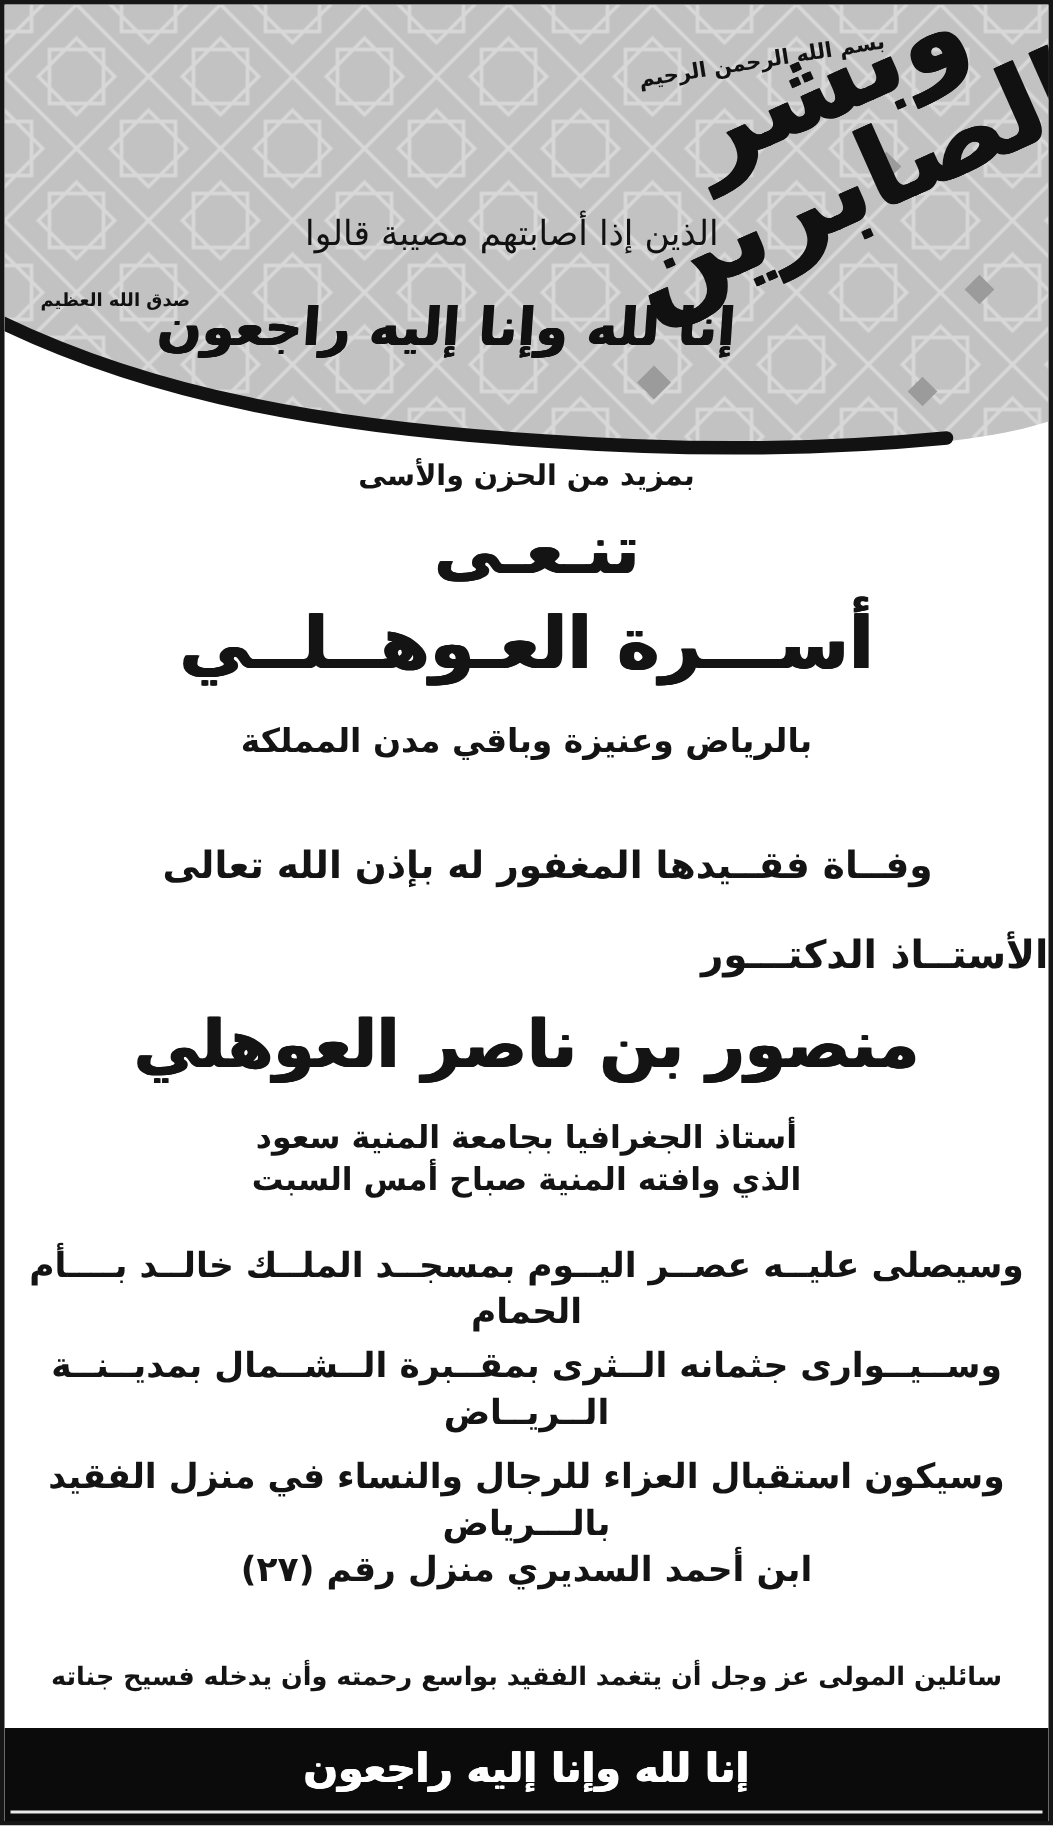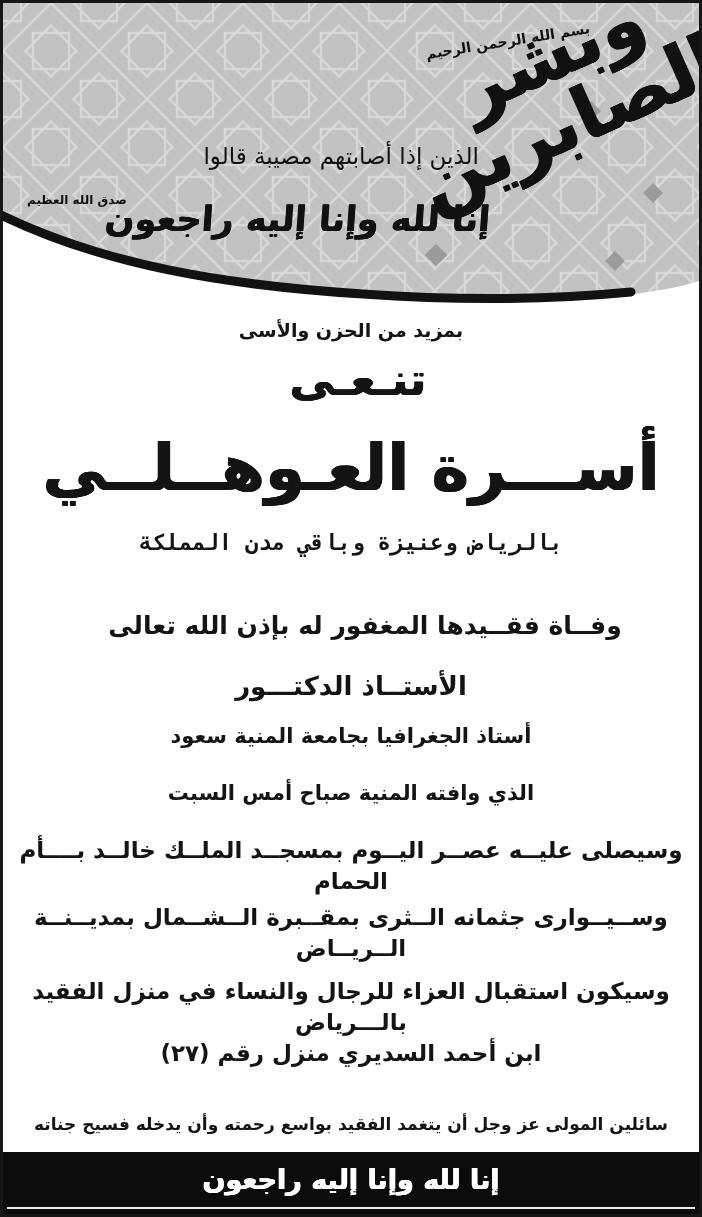--- a/index.html
+++ b/index.html
@@ -23,29 +23,29 @@
   .sadaqa{top:190px;left:24px;font-size:12px;font-weight:bold;white-space:nowrap;}
   .patience{
     top:12px;right:-16px;width:300px;
     font-size:74px;font-weight:bold;line-height:0.95;
     text-align:center;transform:rotate(-24deg);
     text-shadow:0.6px 0 #111,-0.6px 0 #111;
   }
   
   .content{position:relative;text-align:center;color:#141414;direction:rtl;}
   .content>div{font-weight:bold;line-height:1.35;}
-  .intro      {margin-top:13px;font-size:19px;}
+  .intro      {font-size:19px;}
   .verb       {margin-top:6px; font-size:45px;line-height:1.2;text-shadow:0.5px 0 #141414,-0.5px 0 #141414;padding-left:14px;}
-  .family     {margin-top:15px; font-size:64px;line-height:1.25;text-shadow:0.6px 0 #141414,-0.6px 0 #141414;}
-  .location   {margin-top:18px;font-size:22px;font-family:Liberation Mono, monospace;}
+  .family     {margin-top:0; font-size:48px;line-height:1.25;text-shadow:0.6px 0 #141414,-0.6px 0 #141414;}
+  .location   {margin-top:18px;font-size:22px;}
   .death-line {margin-top:50px;font-size:25px;margin-left:28px;}
-  .title-line {margin-top:26px;font-size:26px;}
+  .title-line {margin-top:26px;font-size:26px;text-align:right;}
   .name       {margin-top:12px;font-size:44px;line-height:1.2;text-shadow:0.6px 0 #141414,-0.6px 0 #141414;}
   .profession {margin-top:18px;font-size:21px;}
-  .death-time {margin-top:28px;font-size:21px;}
+  .death-time {font-size:21px;}
   .prayer1    {margin-top:28px;font-size:23px;}
   .prayer2    {margin-top:5px; font-size:23px;}
   .condolence {margin-top:12px;font-size:23px;line-height:1.5;}
   .dua        {margin-top:44px;font-size:17px;line-height:1.65;}
   
   .footer{
     position:absolute;bottom:0;left:0;right:0;height:62px;
     background:#0b0b0b;color:#ffffff;
     display:flex;align-items:center;justify-content:center;
   }
@@ -106,20 +106,21 @@
     <div class="hdr-text patience">وبشر الصابرين</div>
   </div>
 
   <div class="content">
     <div class="intro">بمزيد من الحزن والأسى</div>
     <div class="verb">تنـعـى</div>
     <div class="family">أســـرة العـوهــلــي</div>
     <div class="location">بالرياض وعنيزة وباقي مدن المملكة</div>
     <div class="death-line">وفــاة فقــيدها المغفور له بإذن الله تعالى</div>
     <div class="title-line">الأستــاذ الدكتـــور</div>
+    <div class="name">منصور بن ناصر العوهلي</div>
     <div class="profession">أستاذ الجغرافيا بجامعة المنية سعود</div>
     <div class="death-time">الذي وافته المنية صباح أمس السبت</div>
     <div class="prayer1">وسيصلى عليــه عصــر اليــوم بمسجــد الملــك خالــد بــــأم الحمام</div>
     <div class="prayer2">وســيــوارى جثمانه الــثرى بمقــبرة الــشــمال بمديــنــة الــريــاض</div>
     <div class="condolence">
       <div>وسيكون استقبال العزاء للرجال والنساء في منزل الفقيد بالـــرياض</div>
       <div>ابن أحمد السديري منزل رقم (٢٧)</div>
     </div>
     <div class="dua">
       <div>سائلين المولى عز وجل أن يتغمد الفقيد بواسع رحمته وأن يدخله فسيح جناته</div>

